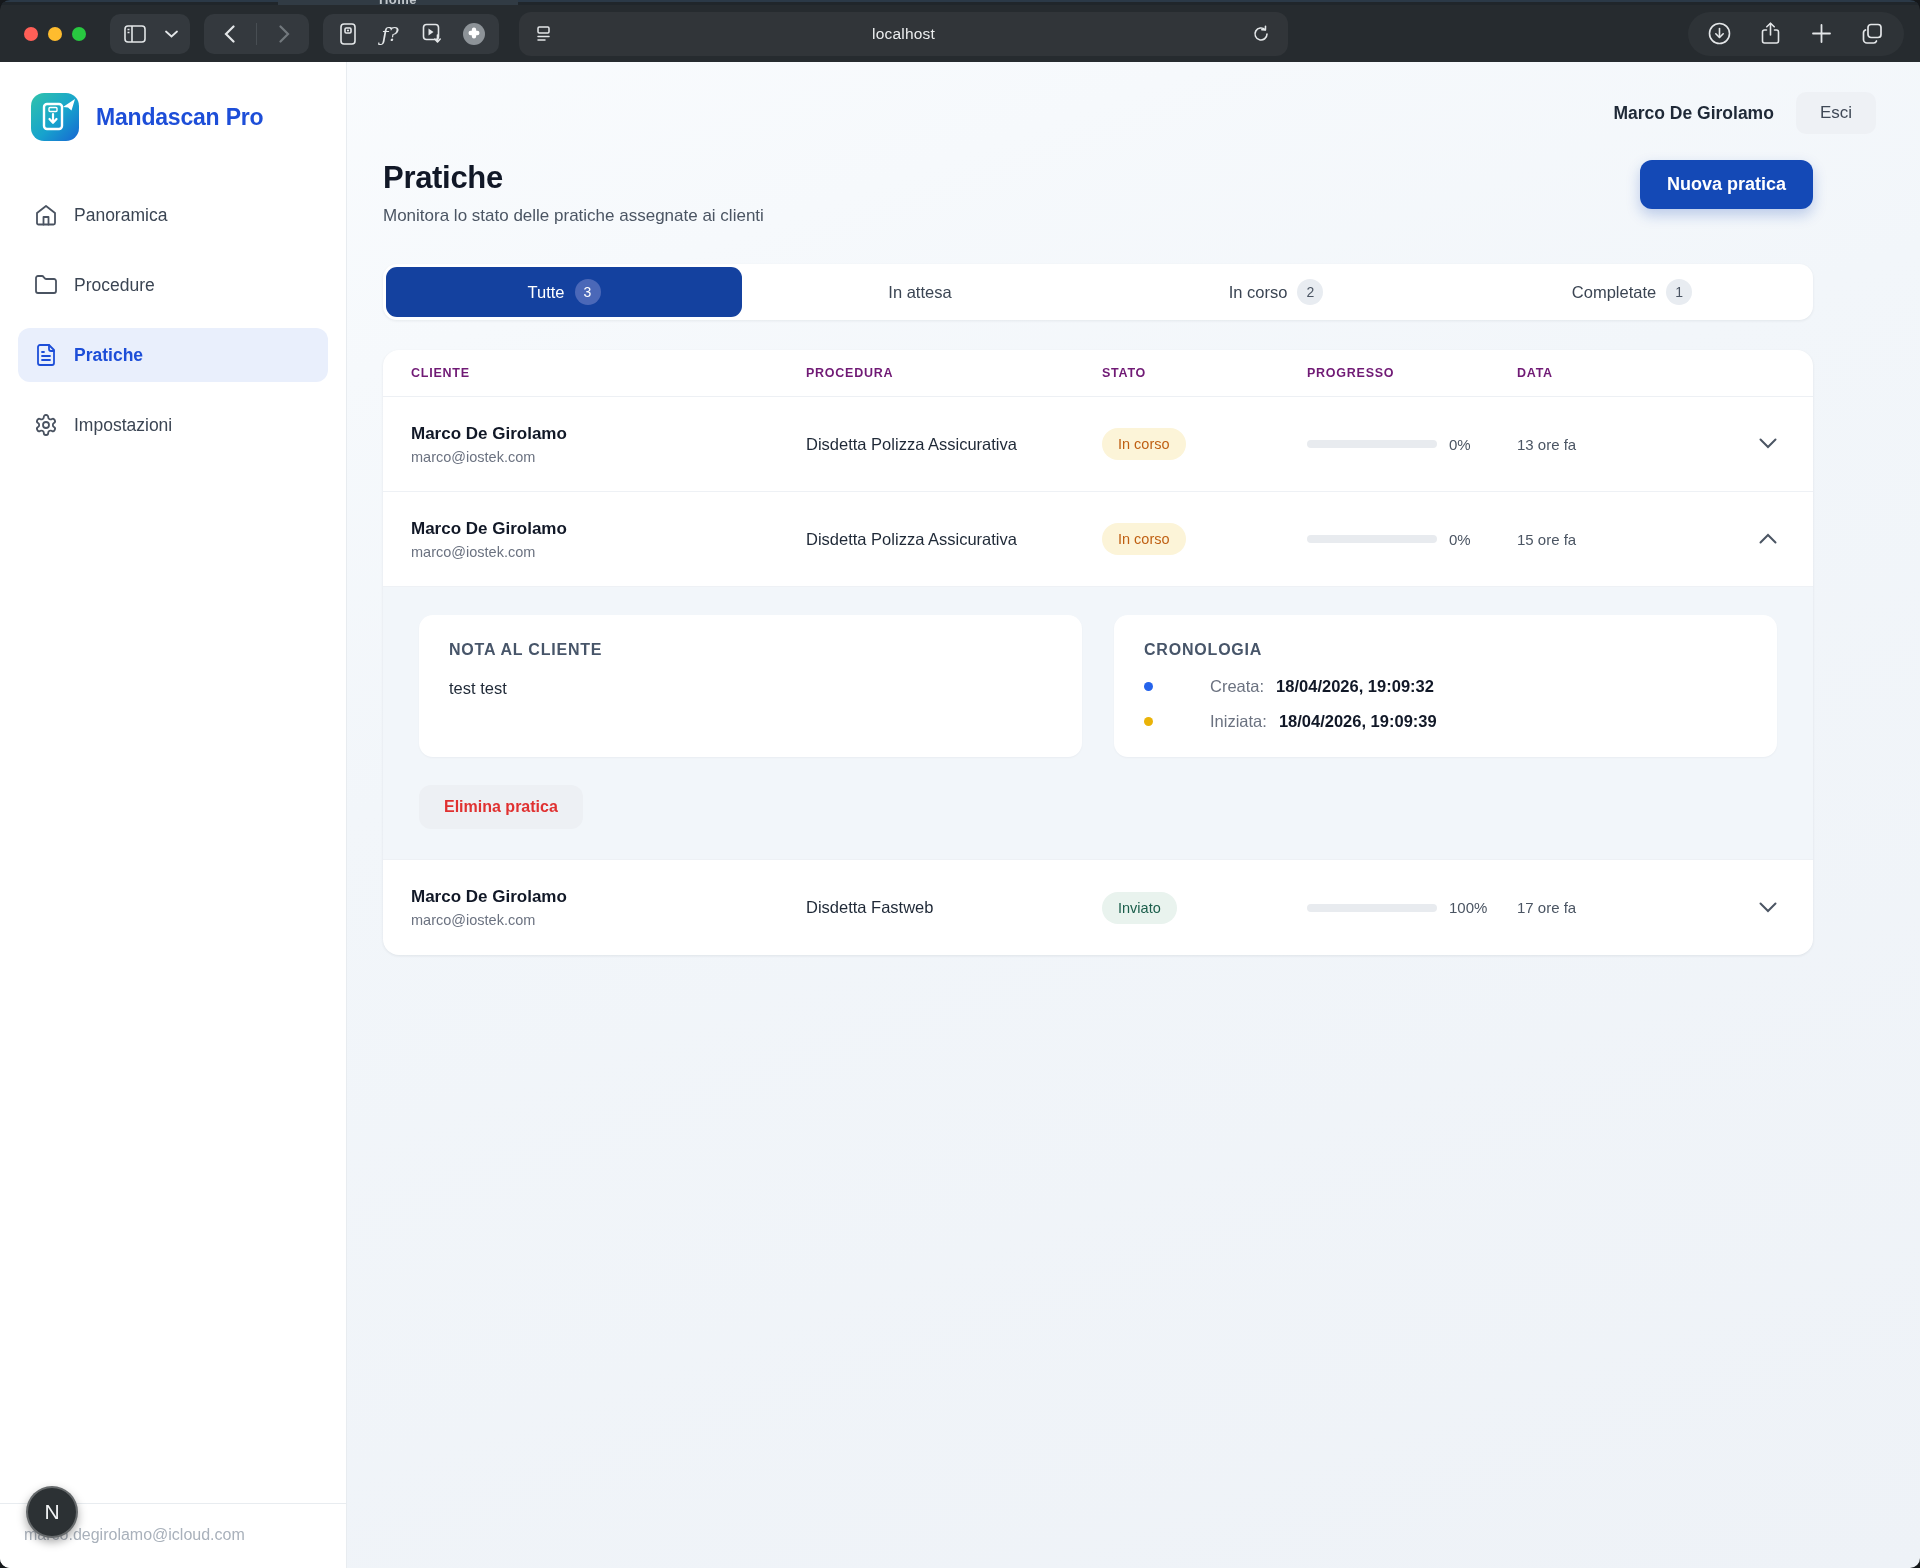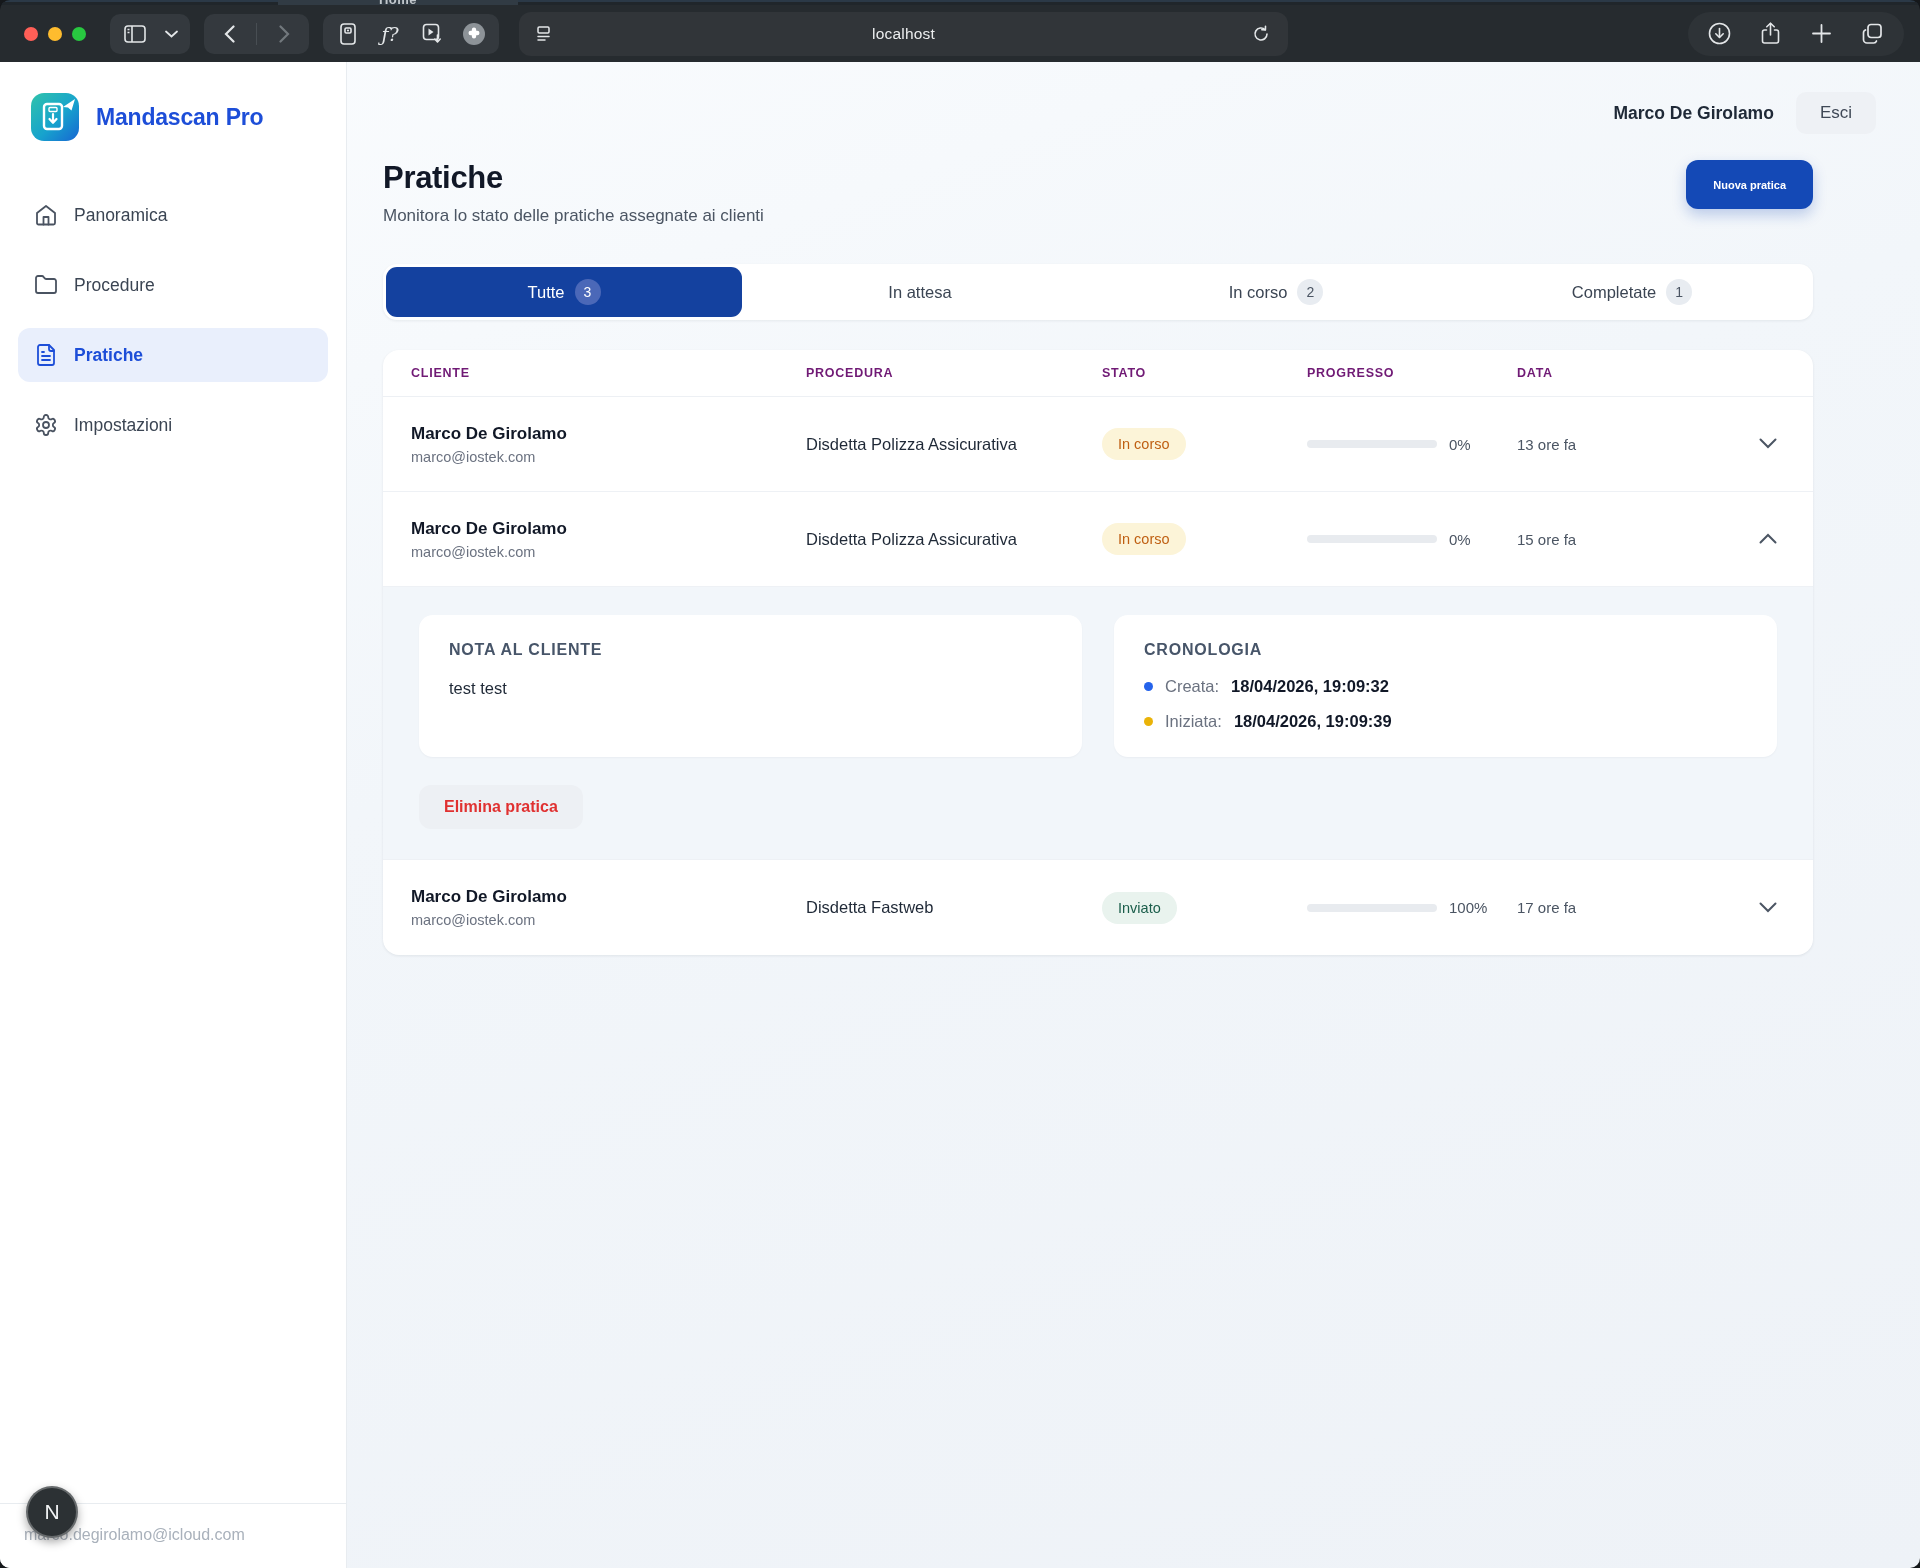--- a/index.html
+++ b/index.html
@@ -46,21 +46,21 @@
 
   .main { flex:1; min-width:0; }
   .top-bar { display:flex; justify-content:flex-end; align-items:center; gap:22px; padding:30px 44px 0 0; }
   .user-name { font-size:17.5px; font-weight:600; color:#1f2937; }
   .logout-btn { background:#eef1f5; border:none; border-radius:10px; padding:11px 24px; font-size:17px; color:#3f4856; font-family:inherit; }
 
   .content { padding-left:36px; width:1466px; }
   .title-row { margin-top:26px; display:flex; justify-content:space-between; align-items:flex-start; width:1430px; }
   .page-title { font-size:31px; font-weight:700; color:#111827; letter-spacing:-.3px; }
   .page-sub { margin-top:10px; font-size:17px; color:#4b5563; }
-  .primary-btn { background:#1449b6; color:#fff; border:none; border-radius:12px; height:49px; padding:0 27px; font-size:11px; font-weight:600; font-family:inherit; box-shadow:0 6px 14px rgba(20,73,182,.25); }
+  .primary-btn { background:#1449b6; color:#fff; border:none; border-radius:12px; height:49px; padding:0 27px; font-size:18px; font-weight:600; font-family:inherit; box-shadow:0 6px 14px rgba(20,73,182,.25); }
 
   .tabs { margin-top:38px; width:1430px; height:56px; background:#fff; border-radius:14px; box-shadow:0 1px 3px rgba(16,24,40,.07); display:flex; padding:3px; }
   .tab { flex:1; display:flex; align-items:center; justify-content:center; gap:10px; font-size:16.5px; color:#3b4553; border-radius:11px; cursor:default; }
   .tab-badge { min-width:26px; height:26px; padding:0 7px; border-radius:13px; background:#e8ecf1; color:#4b5563; font-size:14px; display:flex; align-items:center; justify-content:center; }
   .tab-badge:empty { display:none; }
   .tab.active { background:#14419f; color:#fff; font-weight:400; }
   .tab.active .tab-badge { background:#4b68b8; color:#fff; }
 
   .card { margin-top:30px; width:1430px; background:#fff; border-radius:16px; box-shadow:0 1px 3px rgba(16,24,40,.08); overflow:hidden; }
   .tgrid { display:grid; grid-template-columns:395px 296px 205px 210px 150px 1fr; align-items:center; padding:0 28px; }
@@ -84,21 +84,21 @@
   .chev.up { transform:rotate(180deg); }
 
   .detail { background:#f2f6fa; border-bottom:1px solid #eef1f5; padding:28px 36px 30px; }
   .detail-grid { display:grid; grid-template-columns:1fr 1fr; gap:32px; }
   .d-card { background:#fff; border-radius:14px; padding:26px 30px; min-height:142px; box-shadow:0 1px 2px rgba(16,24,40,.04); }
   .d-title { font-size:16px; font-weight:700; letter-spacing:.05em; color:#475569; }
   .d-note { margin-top:20px; font-size:16.5px; color:#1f2937; }
   .hist { margin-top:18px; display:flex; flex-direction:column; gap:16px; }
   .hist-item { display:flex; align-items:center; gap:12px; font-size:16.5px; }
   .dot { width:9px; height:9px; border-radius:50%; flex-shrink:0; }
-  .hist-label { color:#6b7280; }
+  .hist-label { color:#6b7280;margin-left:45px; }
   .hist-value { font-weight:600; color:#111827; }
   .delete-btn { margin-top:28px; background:#edf0f4; border:none; border-radius:12px; padding:13px 25px; font-size:16px; font-weight:600; color:#e03131; font-family:inherit; }
 </style>
 </head>
 <body>
 
 <div class="window">
 
   <div class="tab-strip">
     <div class="strip-dark"></div>

